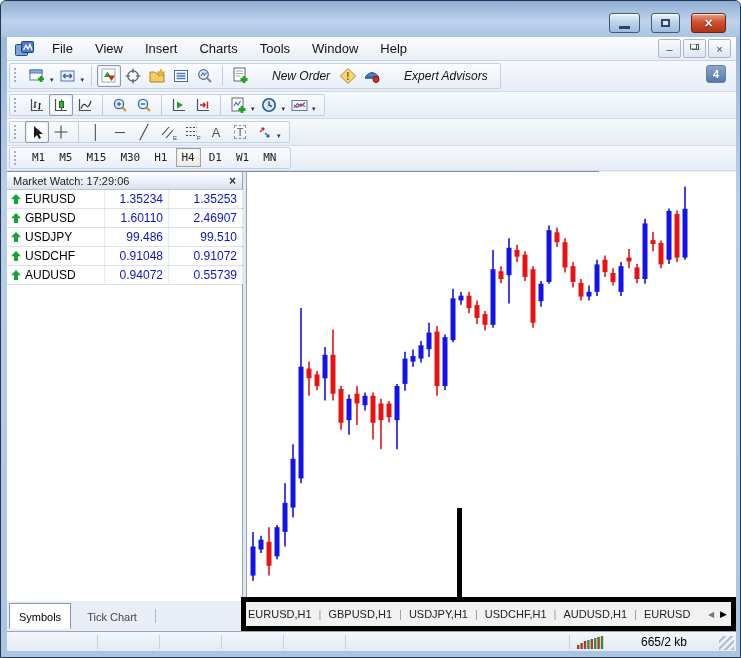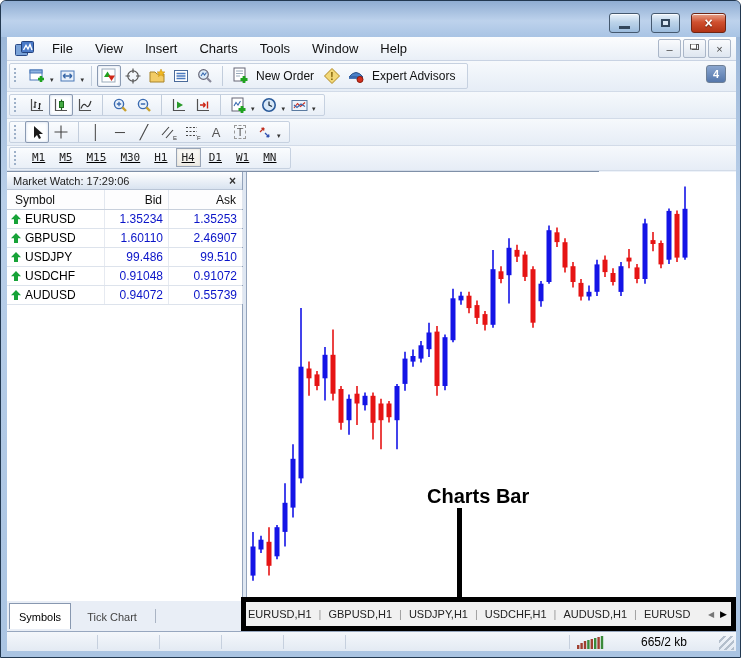--- a/index.html
+++ b/index.html
@@ -44,21 +44,21 @@
   .band { display:flex; align-items:center; height:86%; margin-left:2px; padding:0 6px 0 2px;
           border:1px solid #c6d1e0; border-radius:2px; background:linear-gradient(#fafcfe,#e9eff7); }
   .grip { width:5px; height:70%; margin:0 6px 0 2px;
           background:repeating-linear-gradient(180deg,#9db0c8 0 2px,transparent 2px 4px);
           background-size:2px 100%; background-repeat:repeat-y; }
   .tbtn { min-width:24px; height:22px; padding:0 2px; display:flex; align-items:center;
           justify-content:center; border:1px solid transparent; border-radius:2px; }
   .tbtn.sel { border-color:#8a9ab2; background:#fdfeff; box-shadow:inset 0 0 3px #ccd8e8; }
   .caret { font-size:7px; color:#333; margin:8px 2px 0 1px; }
   .sep { width:1px; height:20px; background:#c2cddc; margin:0 5px; }
-  .tlabel { font-size:12px; color:#111; margin:0 6px 0 4px; white-space:nowrap; }
+  .tlabel { font-size:12px; color:#111; margin:0 6px 0 20px; white-space:nowrap;font-style:italic; }
   .glyph14 { font-size:14px; color:#444; line-height:1; }
   .tool-A { font-size:13px; color:#555; }
   .tool-T { font-size:11px; color:#555; border:1px dashed #999; padding:0 2px; }
   .chat { position:absolute; left:699px; top:4px; }
   .chat-bubble { width:20px; height:18px; border:1px solid #6d7f96; border-radius:3px;
                  background:linear-gradient(#8aa6cf,#5577ab); color:#fff; font-size:11px;
                  font-weight:bold; display:flex; align-items:center; justify-content:center; }
   
   .tfbtn { min-width:20px; height:19px; padding:0 5px; margin:0 1px; display:flex;
            align-items:center; justify-content:center; font-size:11px; color:#222;
@@ -369,44 +369,39 @@
             <path d="M8 8 L12 12 M12 12 L9.4 11.6 M12 12 L11.6 9.4" stroke="#3050b0" stroke-width="1.2" fill="none"></path>
           </svg>
         </div>
           <span class="caret">▾</span>
       </div>
     </div>
 
     <div class="toolbar tb4">
       <div class="band" style="height:92%;">
         <div class="grip"></div>
-        <div style="display:flex;text-decoration:underline;">
+        <div style="display:flex;">
             <div class="tfbtn">M1</div>
             <div class="tfbtn">M5</div>
             <div class="tfbtn">M15</div>
             <div class="tfbtn">M30</div>
             <div class="tfbtn">H1</div>
             <div class="tfbtn active">H4</div>
             <div class="tfbtn">D1</div>
             <div class="tfbtn">W1</div>
             <div class="tfbtn">MN</div>
           </div>
       </div>
     </div>
 
     <div class="workspace">
       <div class="mwatch">
         <div class="mw-header">
           <span class="mw-title">Market Watch: 17:29:06</span>
           <span class="mw-close">×</span>
-        </div>
-        <div class="mw-colhead">
-          <div class="mw-ch-sym">Symbol</div>
-          <div class="mw-ch-num">Bid</div>
-          <div class="mw-ch-num">Ask</div>
         </div>
         <div>
             <div class="mw-row">
               <div class="mw-cell mw-sym">
                 <svg class="uparrow" viewBox="0 0 10 10">
                   <path d="M5 0 L10 5.2 L7 5.2 L7 10 L3 10 L3 5.2 L0 5.2 Z" fill="#17a338"></path>
                 </svg>
                 <span>EURUSD</span>
               </div>
               <div class="mw-cell mw-num">1.35234</div>
@@ -564,21 +559,20 @@
             <line x1="422" x2="422" y1="36.4" y2="92.0" stroke="#1414e6" stroke-width="1.6"></line>
             <rect x="419.5" y="38.9" width="5" height="48.8" fill="#1414e6"></rect>
             <line x1="430" x2="430" y1="38.5" y2="89.9" stroke="#e61414" stroke-width="1.6"></line>
             <rect x="427.5" y="41.9" width="5" height="43.7" fill="#e61414"></rect>
             <line x1="438" x2="438" y1="14.6" y2="87.7" stroke="#1414e6" stroke-width="1.6"></line>
             <rect x="435.5" y="36.8" width="5" height="48.8" fill="#1414e6"></rect>
           </svg>
       </div>
     </div>
 
-    <div class="anno-label">Charts Bar</div>
     <div class="anno-line"></div>
 
     <div class="bottomband">
       <div class="dock-tab-active">Symbols</div>
       <div class="dock-tab">Tick Chart</div>
       <div class="dock-sep"></div>
     </div>
     <div class="cb-frame">
       <div class="cb-tabs">
           <span class="cb-tab">EURUSD,H1</span>

